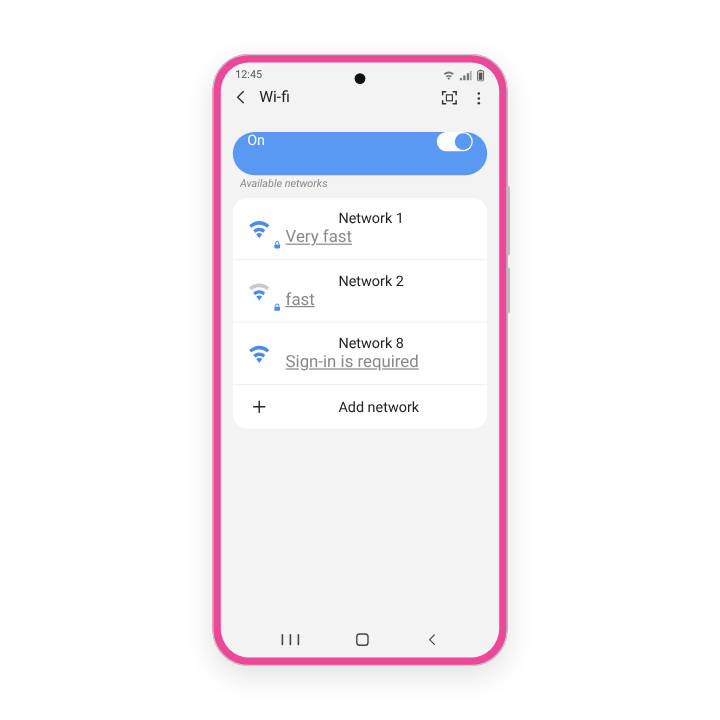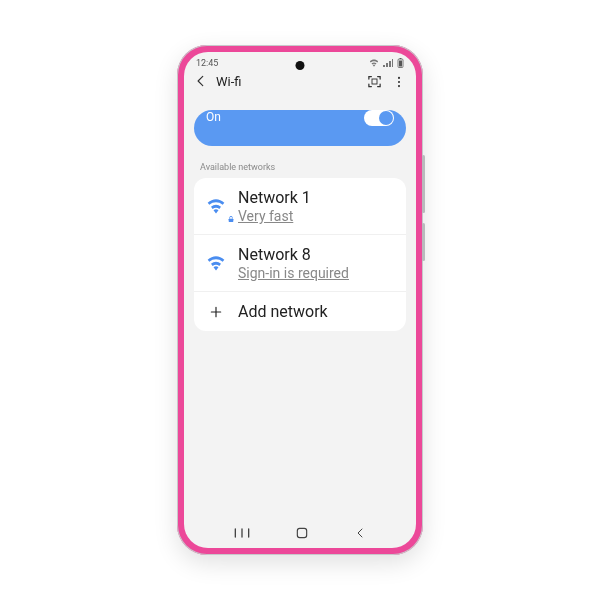--- a/index.html
+++ b/index.html
@@ -12,26 +12,26 @@
   .camera{position:absolute;top:9px;left:50%;transform:translateX(-50%);width:9px;height:9px;background:#111;border-radius:50%;z-index:10;}
   .statusbar{height:22px;display:flex;align-items:center;justify-content:space-between;padding:0 12px;font-size:9px;color:#555;}
   .statusbar .right{display:flex;gap:4px;align-items:center;}
   .header{height:30px;display:flex;align-items:flex-start;padding:0 10px;gap:8px;}
   .header .title{font-size:13px;color:#222;flex:1;}
   .header .actions{display:flex;gap:10px;align-items:center;}
   .ico{display:inline-flex;align-items:center;justify-content:center;color:#333;}
   .toggle-row{margin:6px 10px 0 10px;height:36px;background:#5a99f2;border-radius:18px;display:flex;justify-content:space-between;padding:0 12px;color:#fff;font-size:12px;}
   .switch{width:30px;height:16px;background:#fff;border-radius:10px;position:relative;}
   .switch::after{content:"";position:absolute;top:1px;right:1px;width:14px;height:14px;background:#5a99f2;border-radius:50%;}
-  .section-label{font-size:9px;color:#8a8a8a;padding:16px 16px 6px 16px;}
+  .section-label{font-size:9px;color:#8a8a8a;padding:3px 16px 6px 16px;font-style:italic;}
   .card{margin:0 10px;background:#fff;border-radius:12px;overflow:hidden;}
   .row{display:flex;align-items:center;gap:12px;padding:10px 12px;}
   .row + .row{border-top:1px solid #f0f0f0;}
   .row .txt{display:flex;flex-direction:column;}
-  .row .name{font-size:16px;color:#222;}
+  .row .name{font-size:12px;color:#222;margin-left:44px;}
   .row .sub{font-size:14px;color:#888;margin-top:1px;text-decoration:underline;}
   .wifi-ico{position:relative;width:20px;height:16px;}
   .wifi-ico svg{position:absolute;top:0;left:0;}
   .lock-badge{position:absolute;right:-1px;bottom:-1px;}
   .plus-ico{width:20px;height:16px;display:flex;align-items:center;justify-content:center;}
   .spacer{flex:1;}
   .navbar{height:30px;display:flex;align-items:center;justify-content:space-around;padding:0 28px;}
   .navbar .nb{color:#444;}
 </style>
 </head>
@@ -111,20 +111,38 @@
                   <path d="M8 11V8a4 4 0 018 0v3" fill="none" stroke="#4a8df0" stroke-width="2.5"></path>
                 </svg>
             </span>
           </div>
           <div class="txt">
             <span class="name">Network 1</span>
             <span class="sub">Very fast</span>
           </div>
         </div>
 
+        <div class="row">
+          <div class="wifi-ico">
+            <svg width="20" height="16" viewBox="0 0 24 18">
+                <path d="M12 18l-3-4c1-.8 2-1.2 3-1.2s2 .4 3 1.2l-3 4zm-6-8c1.8-1.6 3.9-2.4 6-2.4s4.2.8 6 2.4l-2 2.6c-1.2-1-2.6-1.6-4-1.6s-2.8.6-4 1.6L6 10z" fill="#4a8df0"></path>
+                <path d="M2 5C5 2.2 8.4.8 12 .8S19 2.2 22 5l-2 2.6C17.6 5.6 14.9 4.6 12 4.6S6.4 5.6 4 7.6L2 5z" fill="#c9c9c9"></path>
+              </svg>
+            <span class="lock-badge">
+              <svg width="8" height="8" viewBox="0 0 24 24">
+                  <rect x="5" y="11" width="14" height="10" rx="2" fill="#4a8df0"></rect>
+                  <path d="M8 11V8a4 4 0 018 0v3" fill="none" stroke="#4a8df0" stroke-width="2.5"></path>
+                </svg>
+            </span>
+          </div>
+          <div class="txt">
+            <span class="name">Network 2</span>
+            <span class="sub">fast</span>
+          </div>
+        </div>
 
         <div class="row">
           <div class="wifi-ico">
             <svg width="20" height="16" viewBox="0 0 24 18">
                 <path d="M12 18l-3-4c1-.8 2-1.2 3-1.2s2 .4 3 1.2l-3 4zm-6-8c1.8-1.6 3.9-2.4 6-2.4s4.2.8 6 2.4l-2 2.6c-1.2-1-2.6-1.6-4-1.6s-2.8.6-4 1.6L6 10zm-4-5C5 2.2 8.4.8 12 .8S19 2.2 22 5l-2 2.6C17.6 5.6 14.9 4.6 12 4.6S6.4 5.6 4 7.6L2 5z" fill="#4a8df0"></path>
               </svg>
           </div>
           <div class="txt">
             <span class="name">Network 8</span>
             <span class="sub">Sign-in is required</span>

